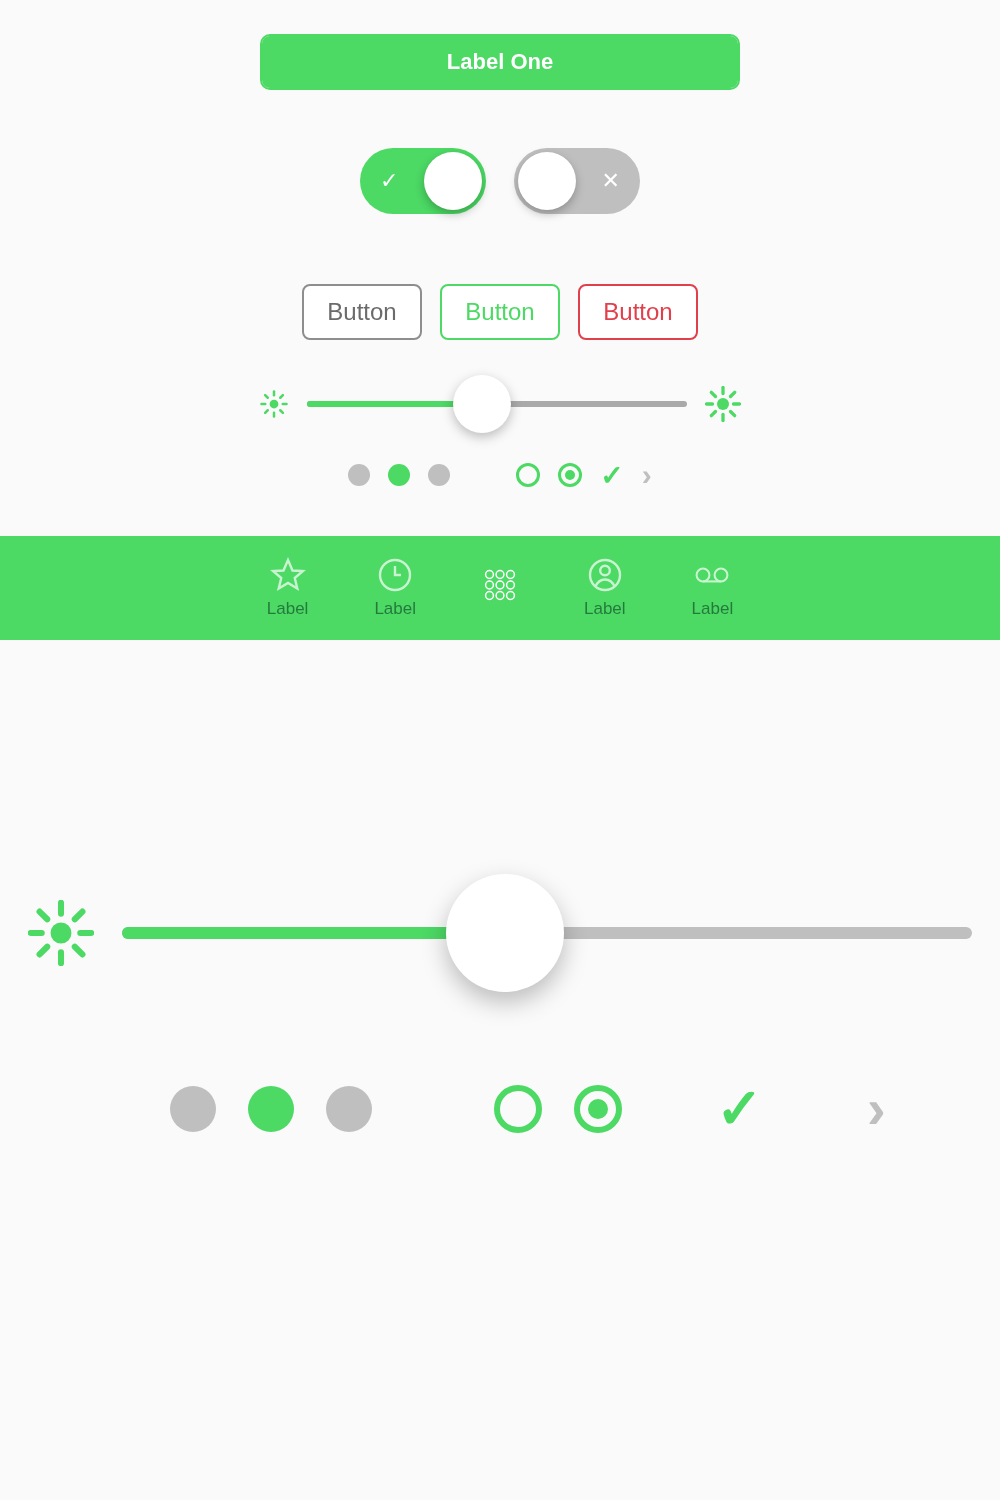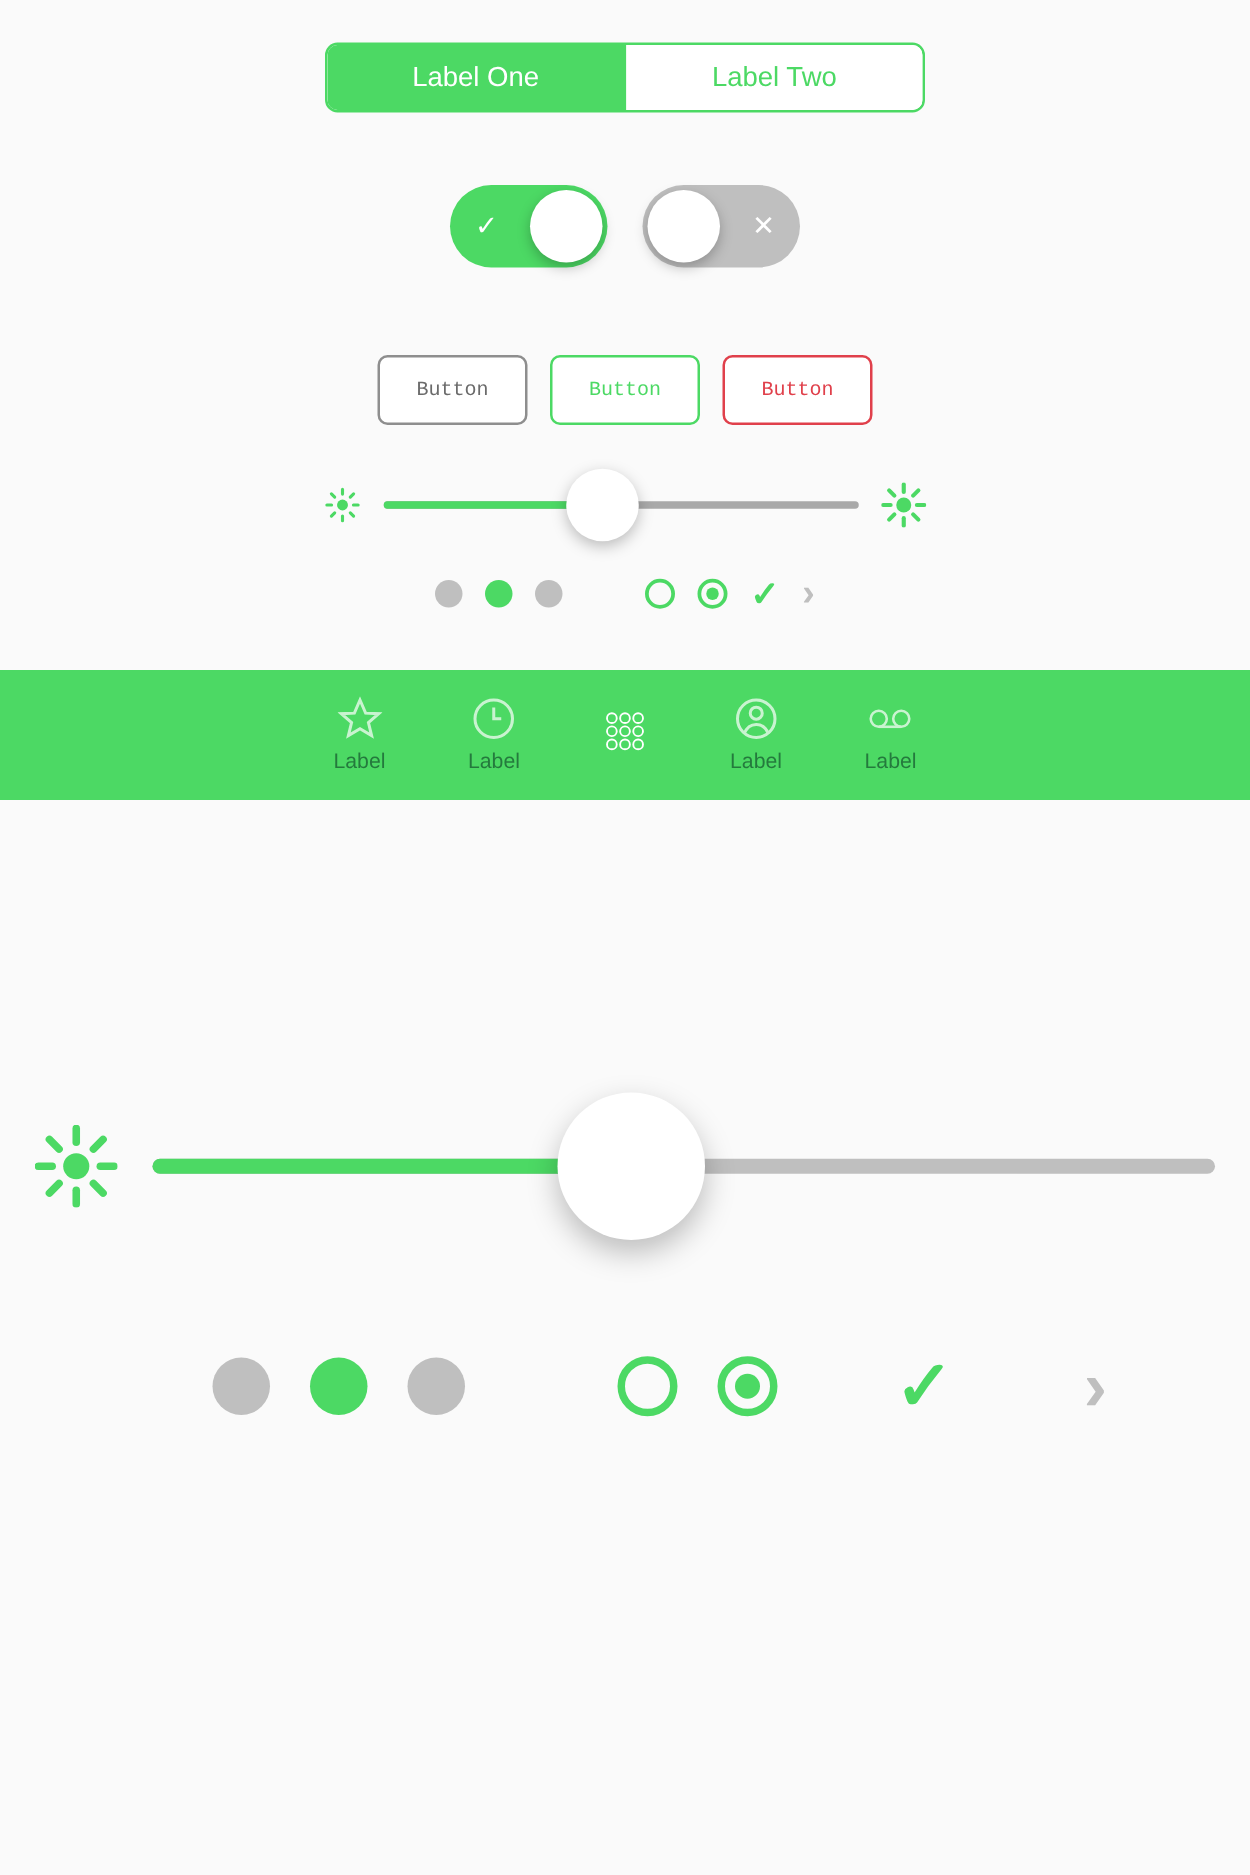--- a/index.html
+++ b/index.html
@@ -31,21 +31,21 @@
     border-radius: 10px;
     overflow: hidden;
     background: #fff;
   }
   .segmented .seg {
     flex: 1;
     display: flex;
     align-items: center;
     justify-content: center;
     font-size: 22px;
-    font-weight: 400;
+    font-weight: 700;
     color: var(--green);
     border-right: 2px solid var(--green);
     cursor: pointer;
     background: #fff;
   }
   .segmented .seg:last-child { border-right: none; }
   .segmented .seg.active {
     background: var(--green);
     color: #fff;
   }
@@ -96,24 +96,23 @@
     gap: 18px;
     margin-top: 70px;
   }
   .btn {
     width: 120px;
     height: 56px;
     border-radius: 8px;
     display: flex;
     align-items: center;
     justify-content: center;
-    font-size: 16px;
+    font-size: 24px;
     background: #fff;
     cursor: pointer;
-    font-family: Liberation Mono, monospace;
   }
   .btn.gray  { border: 2px solid #8e8e8e; color: #6b6b6b; }
   .btn.green { border: 2px solid var(--green); color: var(--green); }
   .btn.red   { border: 2px solid var(--red); color: var(--red); }
 
   
   .slider-row {
     display: flex;
     align-items: center;
     justify-content: center;
@@ -256,21 +255,20 @@
 
   
   .bright { display:inline-flex; }
   .bright svg { display:block; }
 </style>
 </head>
 <body>
 
 <div class="segmented">
   <div class="seg active">Label One</div>
-  <div class="seg">Label Two</div>
 </div>
 
 <div class="toggles">
   <div class="toggle on">
     <span class="mark">✓</span>
     <div class="knob"></div>
   </div>
   <div class="toggle off">
     <div class="knob"></div>
     <span class="mark">✕</span>

